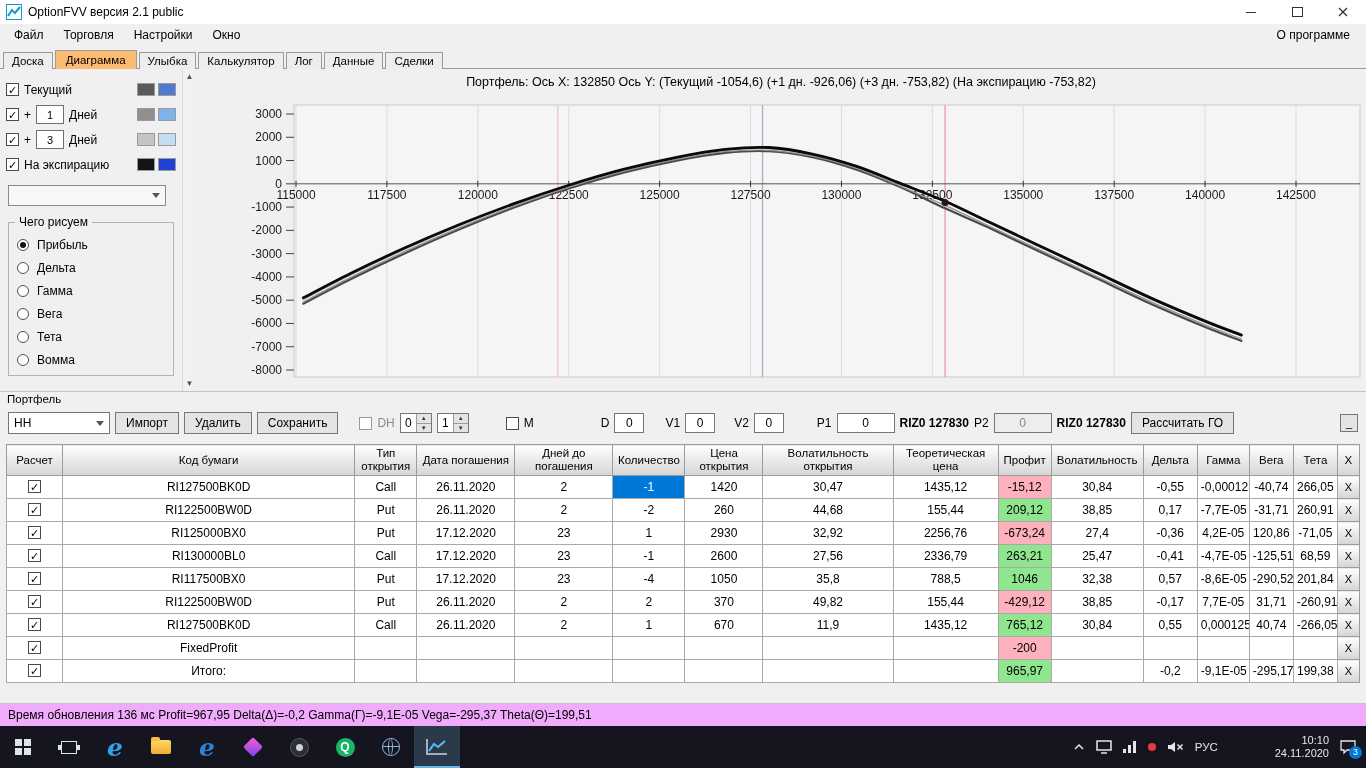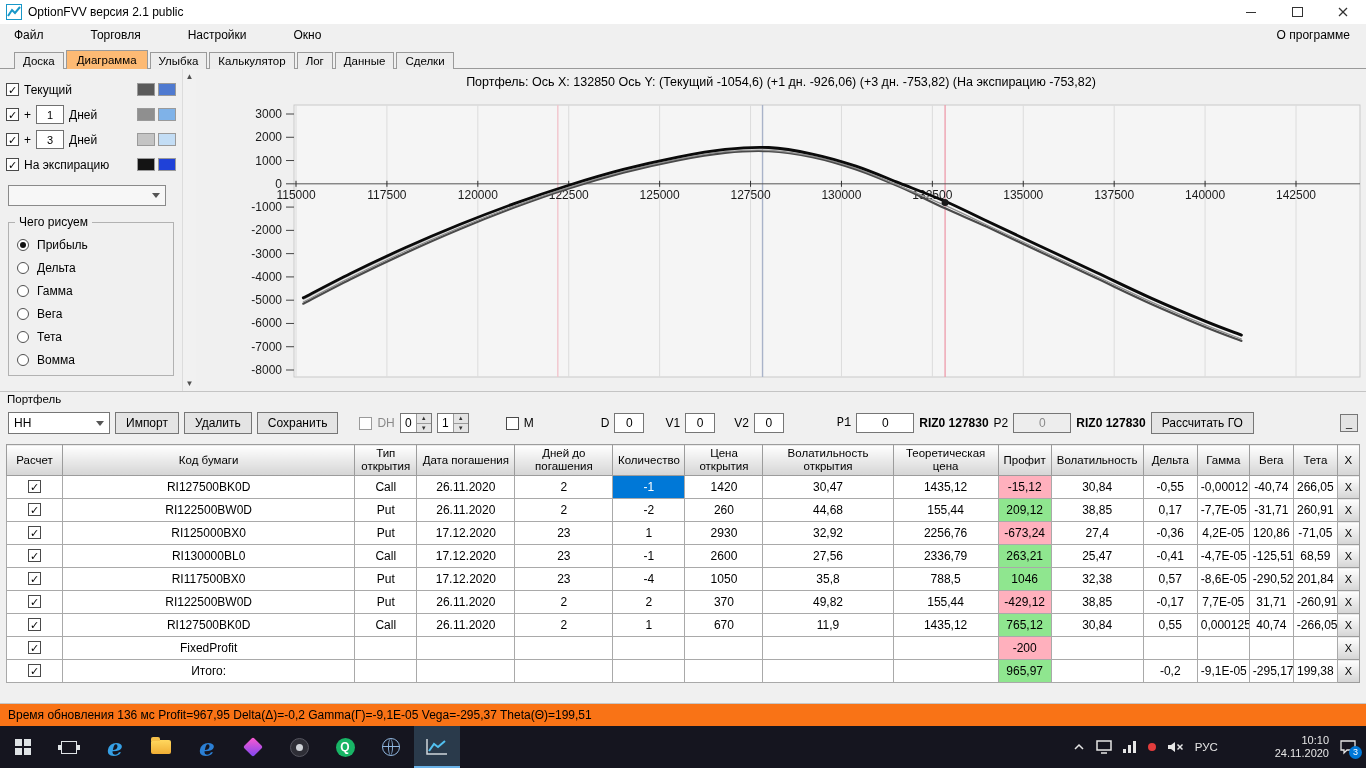--- a/index.html
+++ b/index.html
@@ -7,25 +7,25 @@
        font-family:"Liberation Sans",sans-serif;font-size:12px;color:#000;overflow:hidden;position:relative;}
   
   .titlebar{flex:0 0 24px;background:#fff;display:flex;align-items:center;}
   .app-ico{margin:0 6px;display:flex;}
   .title{font-size:12px;}
   .winbtns{margin-left:auto;display:flex;height:24px;}
   .wb{width:46px;display:flex;align-items:center;justify-content:center;}
   .min-glyph{width:10px;height:1px;background:#333;}
   .max-glyph{width:9px;height:8px;border:1px solid #333;}
   
-  .menubar{flex:0 0 22px;background:#f0f0f0;display:flex;align-items:center;padding:0 4px;gap:27px;}
+  .menubar{flex:0 0 22px;background:#f0f0f0;display:flex;align-items:center;padding:0 4px;}
   .menu-item{padding:3px 10px;}
   .menu-right{margin-left:auto;padding:3px 12px;}
   
-  .tabbar{flex:0 0 22px;background:#f0f0f0;display:flex;align-items:flex-end;padding-left:14px;position:relative;z-index:2;}
+  .tabbar{flex:0 0 22px;background:#f0f0f0;display:flex;align-items:flex-end;padding-left:3px;position:relative;z-index:2;}
   .tab{border:1px solid #9a9a9a;border-bottom:none;background:#ededed;padding:2px 8px 2px;margin-right:2px;position:relative;top:1px;font-size:11.5px;}
   .tab.active{background:#fdba74;padding:3px 10px 3px;z-index:3;}
   
   .tabpage{flex:0 0 322px;display:flex;border-top:1px solid #9a9a9a;background:#f0f0f0;position:relative;}
   .left-panel{width:196px;box-sizing:border-box;padding:8px 20px 0 6px;position:relative;flex:0 0 196px;}
   .toggle-row{display:flex;align-items:center;height:25px;gap:5px;}
   .cb{width:13px;height:13px;border:1px solid #4a4a4a;background:#fff;font-size:11px;line-height:12px;
       text-align:center;flex:0 0 13px;display:inline-block;box-sizing:border-box;}
   .cb.dim{border-color:#9a9a9a;color:#9a9a9a;}
   .swatches{margin-left:auto;display:flex;gap:3px;}
@@ -59,35 +59,35 @@
   .tf.small{width:30px;} .tf.wide{width:58px;}
   .tf.disabled{background:#ededed;color:#8a8a8a;}
   .spin{display:flex;height:20px;border:1px solid #767676;background:#fff;box-sizing:border-box;}
   .spin-val{width:15px;text-align:center;line-height:18px;}
   .spin-arrows{width:14px;display:flex;flex-direction:column;border-left:1px solid #9a9a9a;}
   .spin-arrows span{flex:1;font-size:6px;line-height:8px;text-align:center;background:#e4e4e4;color:#333;}
   .spin-arrows span:first-child{border-bottom:1px solid #9a9a9a;}
   .dim{color:#8a8a8a;}
   .riz{font-weight:700;white-space:nowrap;}
   .mlA{margin-left:16px;} .mlB{margin-left:32px;} .mlC{margin-left:62px;}
-  .mlD{margin-left:16px;} .mlE{margin-left:48px;font-family:Liberation Mono, monospace;} .mlF{margin-left:14px;}
+  .mlD{margin-left:16px;} .mlE{margin-left:28px;} .mlF{margin-left:14px;}
   .flexspace{flex:1;}
   
   .table-wrap{flex:1;padding:6px 6px 0;overflow:hidden;background:#f0f0f0;}
   table{border-collapse:collapse;table-layout:fixed;width:100%;font-size:12px;}
   th{background:linear-gradient(#ffffff,#d5d5d5);border:1px solid #9c9c9c;font-weight:400;
      padding:0 2px;height:30px;font-size:11.5px;line-height:1.1;overflow:hidden;}
   td{border:1px solid #a9a9a9;background:#fff;height:22px;text-align:center;padding:0 3px;
      overflow:hidden;white-space:nowrap;}
   td.profit-neg{background:#ffb0bd;}
   td.profit-pos{background:#8fe68f;}
   td.qty-sel{background:#0078d7;color:#fff;}
   td.xcell{background:linear-gradient(#ffffff,#d5d5d5);border-color:#9c9c9c;padding:0;font-size:11px;}
   
-  .statusbar{flex:0 0 22px;border-top:1px solid #c6c6c6;background:#f97316;display:flex;align-items:center;padding:0 8px;}
+  .statusbar{flex:0 0 22px;border-top:1px solid #c6c6c6;background:#f0abfc;display:flex;align-items:center;padding:0 8px;}
   
   .taskbar{flex:0 0 42px;background:#15151f;display:flex;align-items:stretch;color:#e6e6e6;}
   .tb-btn{width:46px;display:flex;align-items:center;justify-content:center;}
   .tb-btn.active{background:#2a3a4b;box-shadow:inset 0 -2px 0 #6ab2e8;}
   .ico-start{width:16px;height:16px;display:grid;grid-template-columns:1fr 1fr;grid-template-rows:1fr 1fr;gap:2px;}
   .ico-start i{background:#dfe3e6;}
   .ico-taskview{width:14px;height:11px;border:1.5px solid #dfe3e6;box-shadow:-7px 0 0 -4px #dfe3e6,7px 0 0 -4px #dfe3e6;}
   .ico-e{font:italic 700 25px "DejaVu Serif",serif;color:#35a0e6;line-height:25px;}
   .ico-e.e2{color:#2b7fd4;}
   .ico-folder{width:20px;height:14px;background:linear-gradient(#ffd75e,#f0ae35);border-radius:2px;position:relative;}

